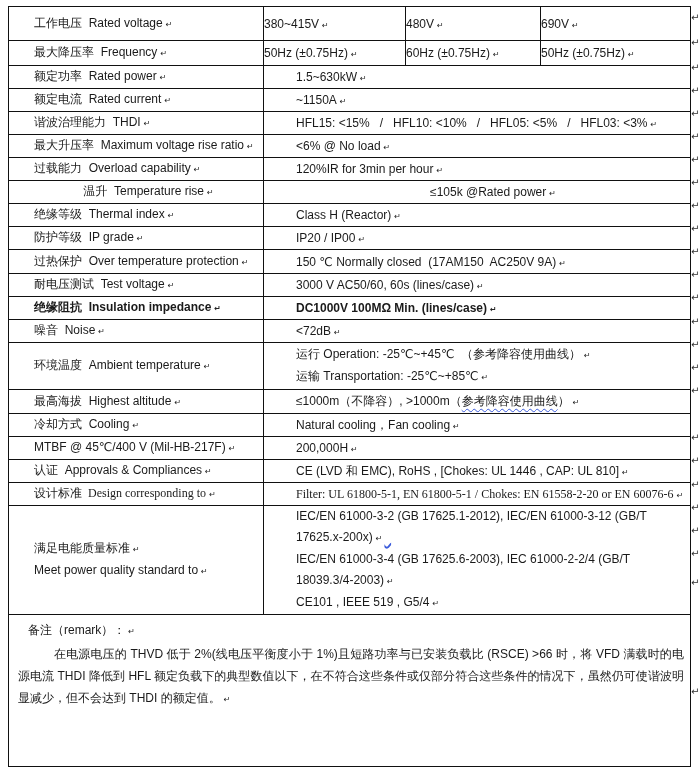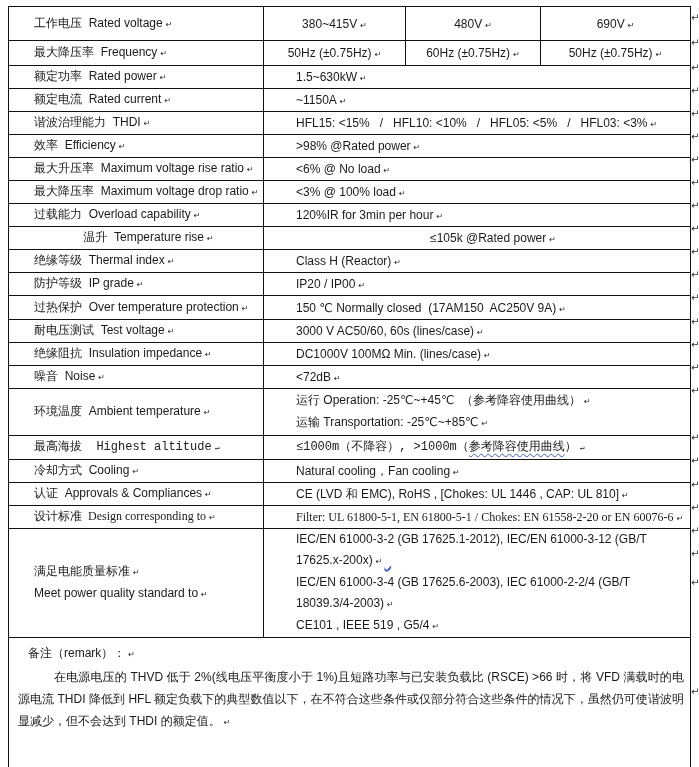--- a/index.html
+++ b/index.html
@@ -8,21 +8,21 @@
     font-family:"Liberation Sans","DejaVu Sans",sans-serif;
     font-size:12px;color:#1a1a1a;
   }
   table#spec-table{
     position:absolute;left:8px;top:6px;
     border-collapse:collapse;table-layout:fixed;width:682px;
   }
   td{border:1px solid #111;vertical-align:middle;padding:0;overflow:hidden;}
   td.lbl{padding-left:25px;}
   td.val{padding-left:32px;}
-  td.val.ctr{padding-left:0;text-align:center;}
+  td.val.ctr{padding-left:0;text-align:left;}
   .t{white-space:pre-wrap;}
   .ln{line-height:21px;}
   .pil{font-size:8px;color:#222;margin-left:3px;vertical-align:baseline;}
   .rowend{position:absolute;left:691px;font-size:10px;color:#333;line-height:10px;}
   .squig{text-decoration:underline wavy #3b5bdb 1px;text-underline-offset:3px;}
   .bluesq{text-decoration:underline wavy #3b5bdb 1.5px;margin-left:2px;}
   td.remark{vertical-align:top;padding:4px 6px 0 9px;line-height:22px;}
   .remark-title{text-indent:10px;}
   .para{margin:0;}
   .para.zh{text-indent:36px;text-align:justify;}
@@ -65,38 +65,26 @@
           <div class="ln"><span class="t">额定电流  Rated current</span><span class="pil">↵</span></div>
         </td>
         <td colspan="3" class="val"><span class="t">~1150A</span><span class="pil">↵</span></td>
       </tr>
       <tr style="height: 22px;">
         <td class="lbl">
           <div class="ln"><span class="t">谐波治理能力  THDI</span><span class="pil">↵</span></div>
         </td>
         <td colspan="3" class="val"><span class="t">HFL15: &lt;15%   /   HFL10: &lt;10%   /   HFL05: &lt;5%   /   HFL03: &lt;3%</span><span class="pil">↵</span></td>
       </tr>
-      <tr style="height: 22px;">
-        <td class="lbl">
-          <div class="ln"><span class="t">效率  Efficiency</span><span class="pil">↵</span></div>
-        </td>
-        <td colspan="3" class="val"><span class="t">&gt;98% @Rated power</span><span class="pil">↵</span></td>
-      </tr>
       <tr style="height: 22px; margin-left: 33px;">
         <td class="lbl">
           <div class="ln"><span class="t">最大升压率  Maximum voltage rise ratio</span><span class="pil">↵</span></div>
         </td>
         <td colspan="3" class="val"><span class="t">&lt;6% @ No load</span><span class="pil">↵</span></td>
       </tr>
-      <tr style="height: 22px;">
-        <td class="lbl">
-          <div class="ln"><span class="t">最大降压率  Maximum voltage drop ratio</span><span class="pil">↵</span></div>
-        </td>
-        <td colspan="3" class="val"><span class="t">&lt;3% @ 100% load</span><span class="pil">↵</span></td>
-      </tr>
       <tr style="height: 22px; margin-top: 44px;">
         <td class="lbl">
           <div class="ln"><span class="t">过载能力  Overload capability</span><span class="pil">↵</span></div>
         </td>
         <td colspan="3" class="val"><span class="t">120%IR for 3min per hour</span><span class="pil">↵</span></td>
       </tr>
       <tr style="height: 21px; text-align: center;">
         <td class="lbl">
           <div class="ln"><span class="t">温升  Temperature rise</span><span class="pil">↵</span></div>
         </td>
@@ -119,54 +107,60 @@
           <div class="ln"><span class="t">过热保护  Over temperature protection</span><span class="pil">↵</span></div>
         </td>
         <td colspan="3" class="val"><span class="t">150 ℃ Normally closed  (17AM150  AC250V 9A)</span><span class="pil">↵</span></td>
       </tr>
       <tr style="height: 22px;">
         <td class="lbl">
           <div class="ln"><span class="t">耐电压测试  Test voltage</span><span class="pil">↵</span></div>
         </td>
         <td colspan="3" class="val"><span class="t">3000 V AC50/60, 60s (lines/case)</span><span class="pil">↵</span></td>
       </tr>
-      <tr style="height: 23px;">
+      <tr style="height: 23px; font-weight: bold;">
         <td class="lbl">
           <div class="ln"><span class="t">绝缘阻抗  Insulation impedance</span><span class="pil">↵</span></div>
         </td>
         <td colspan="3" class="val"><span class="t">DC1000V 100MΩ Min. (lines/case)</span><span class="pil">↵</span></td>
       </tr>
       <tr style="height: 21px;">
         <td class="lbl">
           <div class="ln"><span class="t">噪音  Noise</span><span class="pil">↵</span></div>
         </td>
         <td colspan="3" class="val"><span class="t">&lt;72dB</span><span class="pil">↵</span></td>
       </tr>
       <tr style="height: 47px;">
         <td class="lbl">
           <div class="ln"><span class="t">环境温度  Ambient temperature</span><span class="pil">↵</span></div>
         </td>
         <td colspan="3" class="val">
           <div class="ln"><span class="t">运行 Operation: -25℃~+45℃  （参考降容使用曲线）</span><span class="pil">↵</span></div>
           <div class="ln"><span class="t">运输 Transportation: -25℃~+85℃</span><span class="pil">↵</span></div>
         </td>
       </tr>
-      <tr style="height: 24px; font-family: Liberation Mono, monospace;">
+      <tr style="height: 24px;">
         <td class="lbl">
           <div class="ln"><span class="t">最高海拔  Highest altitude</span><span class="pil">↵</span></div>
         </td>
         <td colspan="3" class="val">
           <div class="ln"><span class="t">≤1000m（不降容）, &gt;1000m（</span><span class="t squig">参考降容使用曲线</span><span class="t">）</span><span class="pil">↵</span></div>
         </td>
       </tr>
       <tr style="height: 22px;">
         <td class="lbl">
           <div class="ln"><span class="t">冷却方式  Cooling</span><span class="pil">↵</span></div>
         </td>
         <td colspan="3" class="val"><span class="t">Natural cooling，Fan cooling</span><span class="pil">↵</span></td>
+      </tr>
+      <tr style="height: 23px;">
+        <td class="lbl">
+          <div class="ln"><span class="t">MTBF @ 45℃/400 V (Mil-HB-217F)</span><span class="pil">↵</span></div>
+        </td>
+        <td colspan="3" class="val"><span class="t">200,000H</span><span class="pil">↵</span></td>
       </tr>
       <tr style="height: 23px;">
         <td class="lbl">
           <div class="ln"><span class="t">认证  Approvals &amp; Compliances</span><span class="pil">↵</span></div>
         </td>
         <td colspan="3" class="val"><span class="t">CE (LVD 和 EMC), RoHS , [Chokes: UL 1446 , CAP: UL 810]</span><span class="pil">↵</span></td>
       </tr>
       <tr style="height: 23px; font-family: Liberation Serif, serif;">
         <td class="lbl">
           <div class="ln"><span class="t">设计标准  Design corresponding to</span><span class="pil">↵</span></div>

